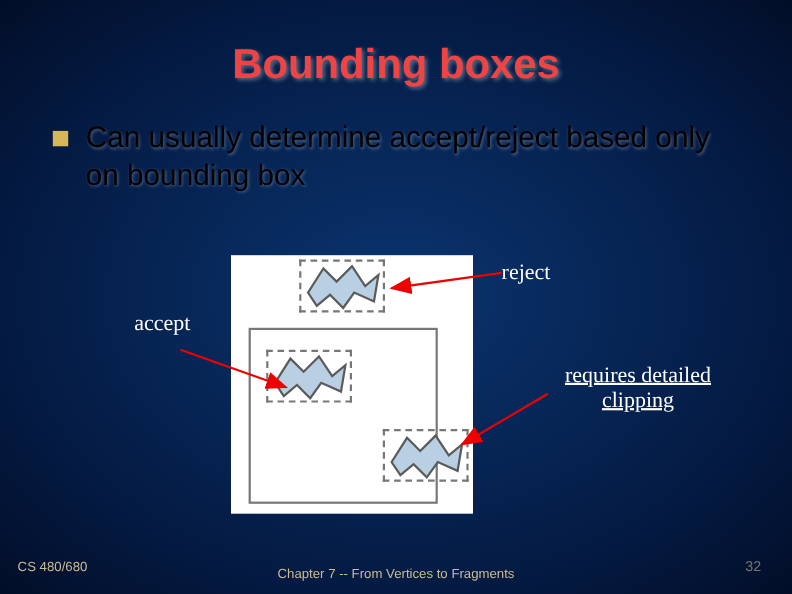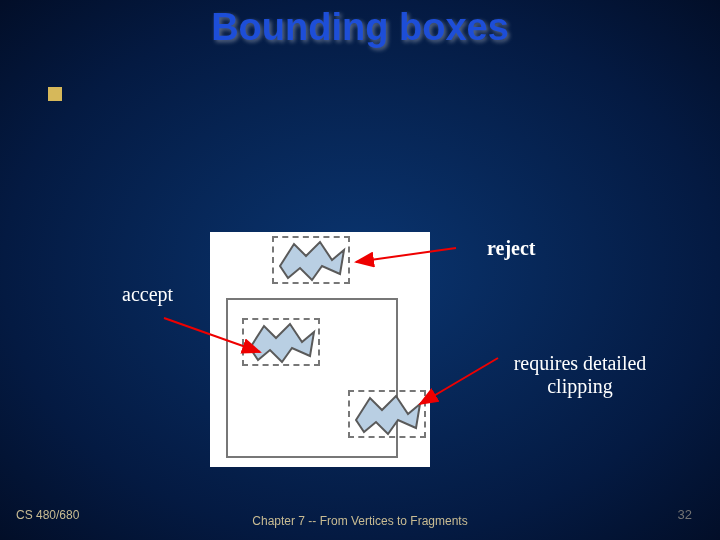--- a/index.html
+++ b/index.html
@@ -6,24 +6,24 @@
   body {
     width: 720px;
     height: 540px;
     background: radial-gradient(ellipse at center, #0a3570 0%, #041a42 70%, #020e28 100%);
     font-family: Arial, sans-serif;
     position: relative;
     overflow: hidden;
   }
   .title {
     text-align: center;
-    color: #1d4ed8;
+    color: #ef4444;
     font-size: 38px;
     font-weight: bold;
-    padding-top: 6px;
+    padding-top: 38px;
     text-shadow: 2px 2px 4px rgba(255,255,255,0.35);
   }
   .bullet-row {
     display: flex;
     align-items: flex-start;
     padding: 28px 42px 0 48px;
   }
   .bullet-sq {
     width: 14px;
     height: 14px;
@@ -89,25 +89,26 @@
     font-size: 13px;
   }
 </style>
 </head>
 <body>
 
 <div class="title">Bounding boxes</div>
 
 <div class="bullet-row">
   <div class="bullet-sq"></div>
+  <div class="bullet-text">Can usually determine accept/reject based only on bounding box</div>
 </div>
 
-<div class="label" style="left:487px; top:237px;font-weight:bold;">reject</div>
+<div class="label" style="left:456px; top:237px;">reject</div>
 <div class="label" style="left:122px; top:283px;">accept</div>
-<div class="label" style="left:500px; top:352px; width:160px; text-align:center; line-height:1.15;">requires detailed clipping</div>
+<div class="label" style="left:500px; top:330px; width:160px; text-align:center; line-height:1.15;text-decoration:underline;">requires detailed clipping</div>
 
 <div class="diagram-wrap">
 
   <div class="clip-rect" style="left:16px; top:66px; width:172px; height:160px;"></div>
 
   <div class="bbox" style="left:62px; top:4px; width:78px; height:48px;"></div>
   <svg class="poly" style="left:62px; top:4px;" width="78" height="48">
     <polygon points="8,30 22,8 34,20 48,6 60,24 72,14 68,38 50,30 40,44 28,32 16,42" stroke-width="2" fill="#b9cfe3" stroke="#5a5a5a"></polygon>
   </svg>
 

